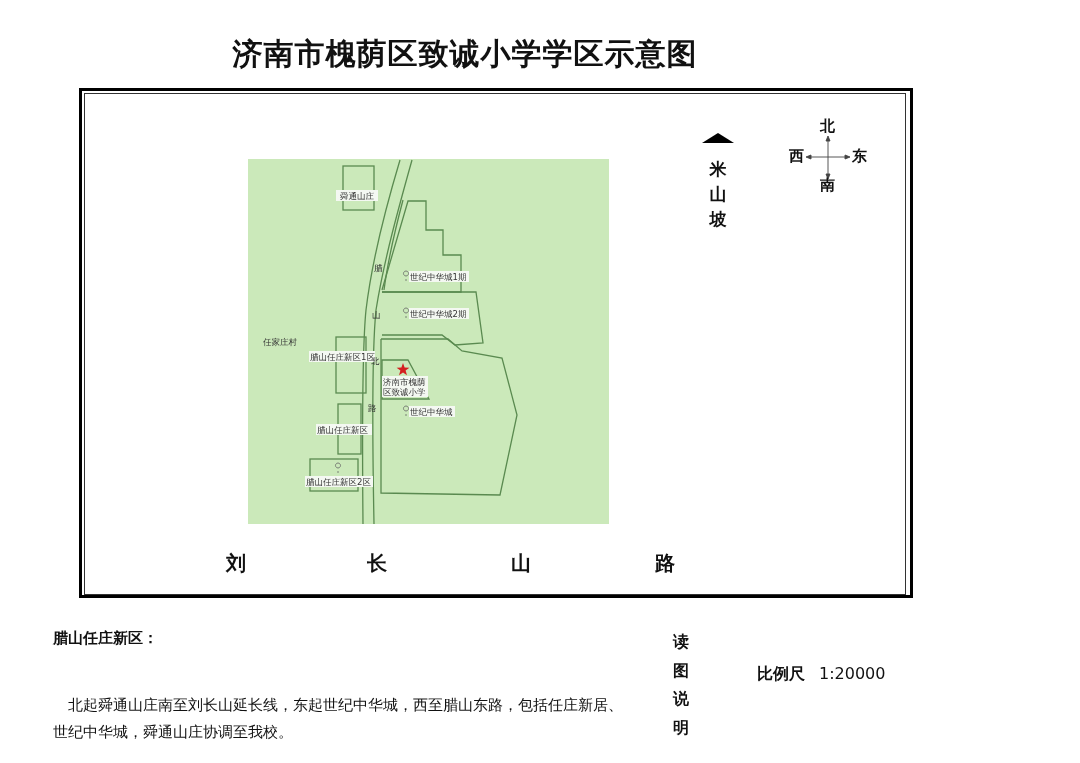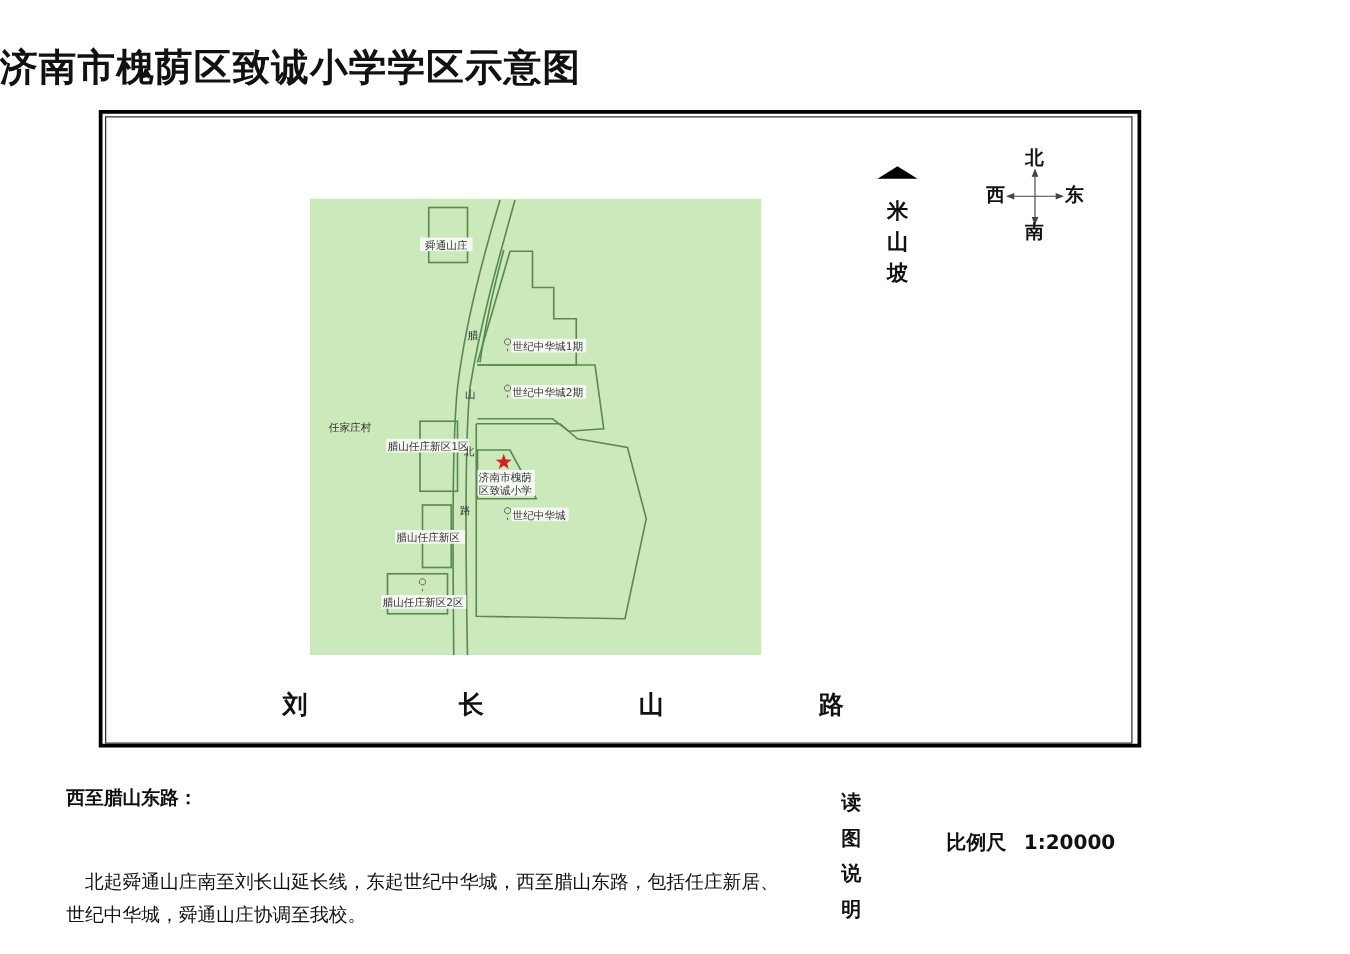--- a/index.html
+++ b/index.html
@@ -1,32 +1,32 @@
 <!DOCTYPE html>
 <html><head>
 <meta charset="utf-8">
 <style>
   html, body { margin:0; padding:0; background:#ffffff; }
   body { width:1080px; height:763px; position:relative; overflow:hidden;
          font-family:"DejaVu Sans", "Liberation Sans", sans-serif; color:#111; }
-  .title { position:absolute; left:0; width:930px; top:34px; text-align:left;
+  .title { position:absolute; left:0; width:930px; top:34px; text-align:center;
            font-size:30px; font-weight:bold; letter-spacing:1px; }
   .frame-outer { position:absolute; left:79px; top:88px; width:828px; height:504px;
                  border:3px solid #000; }
   .frame-inner { position:absolute; left:84px; top:93px; width:820px; height:500px;
                  border:1px solid #333; }
   #mapsvg { position:absolute; left:0; top:0; }
   .road-label-h { position:absolute; top:550px; font-size:20px; font-weight:bold; }
   .vert { position:absolute; font-size:17px; font-weight:bold; line-height:25px; width:20px; text-align:center; }
   .compass-label { position:absolute; font-size:15px; font-weight:bold; }
   .section-title { position:absolute; left:53px; top:629px; font-size:15px; font-weight:bold; }
   .desc { position:absolute; left:53px; top:652px; width:570px; font-size:15px; line-height:27px; text-indent:15px;margin-top:40px; }
   .read-title { position:absolute; left:673px; top:628px; font-size:16px; font-weight:bold; line-height:28.5px; width:20px; }
   .scale { position:absolute; left:757px; top:664px; font-size:16px; font-weight:bold; }
-  .scale .val { margin-left:14px; font-weight:bold; }
+  .scale .val { margin-left:14px; font-weight:normal; }
   .map-text { font-family:"DejaVu Sans", "Liberation Sans", sans-serif; font-size:8.5px; fill:#333; }
   .map-bg-label { fill:#f4f8f2; }
 </style>
 </head>
 <body>
 
 <div class="title">济南市槐荫区致诚小学学区示意图</div>
 
 <div class="frame-outer"></div>
 <div class="frame-inner"></div>
@@ -127,21 +127,21 @@
 <div class="compass-label" style="left:820px; top:117px;">北</div>
 <div class="compass-label" style="left:820px; top:176px;">南</div>
 <div class="compass-label" style="left:789px; top:147px;">西</div>
 <div class="compass-label" style="left:852px; top:147px;">东</div>
 
 <div class="road-label-h" style="left:226px;">刘</div>
 <div class="road-label-h" style="left:367px;">长</div>
 <div class="road-label-h" style="left:511px;">山</div>
 <div class="road-label-h" style="left:655px;">路</div>
 
-<div class="section-title">西至腊山东路：</div>
+<div class="section-title">腊山任庄新区：</div>
 <div class="desc">北起舜通山庄南至刘长山延长线，东起世纪中华城，西至腊山东路，包括任庄新居、世纪中华城，舜通山庄协调至我校。</div>
 
 <div class="read-title">
   <div>读</div>
   <div>图</div>
   <div>说</div>
   <div>明</div>
 </div>
 
 <div class="scale">

